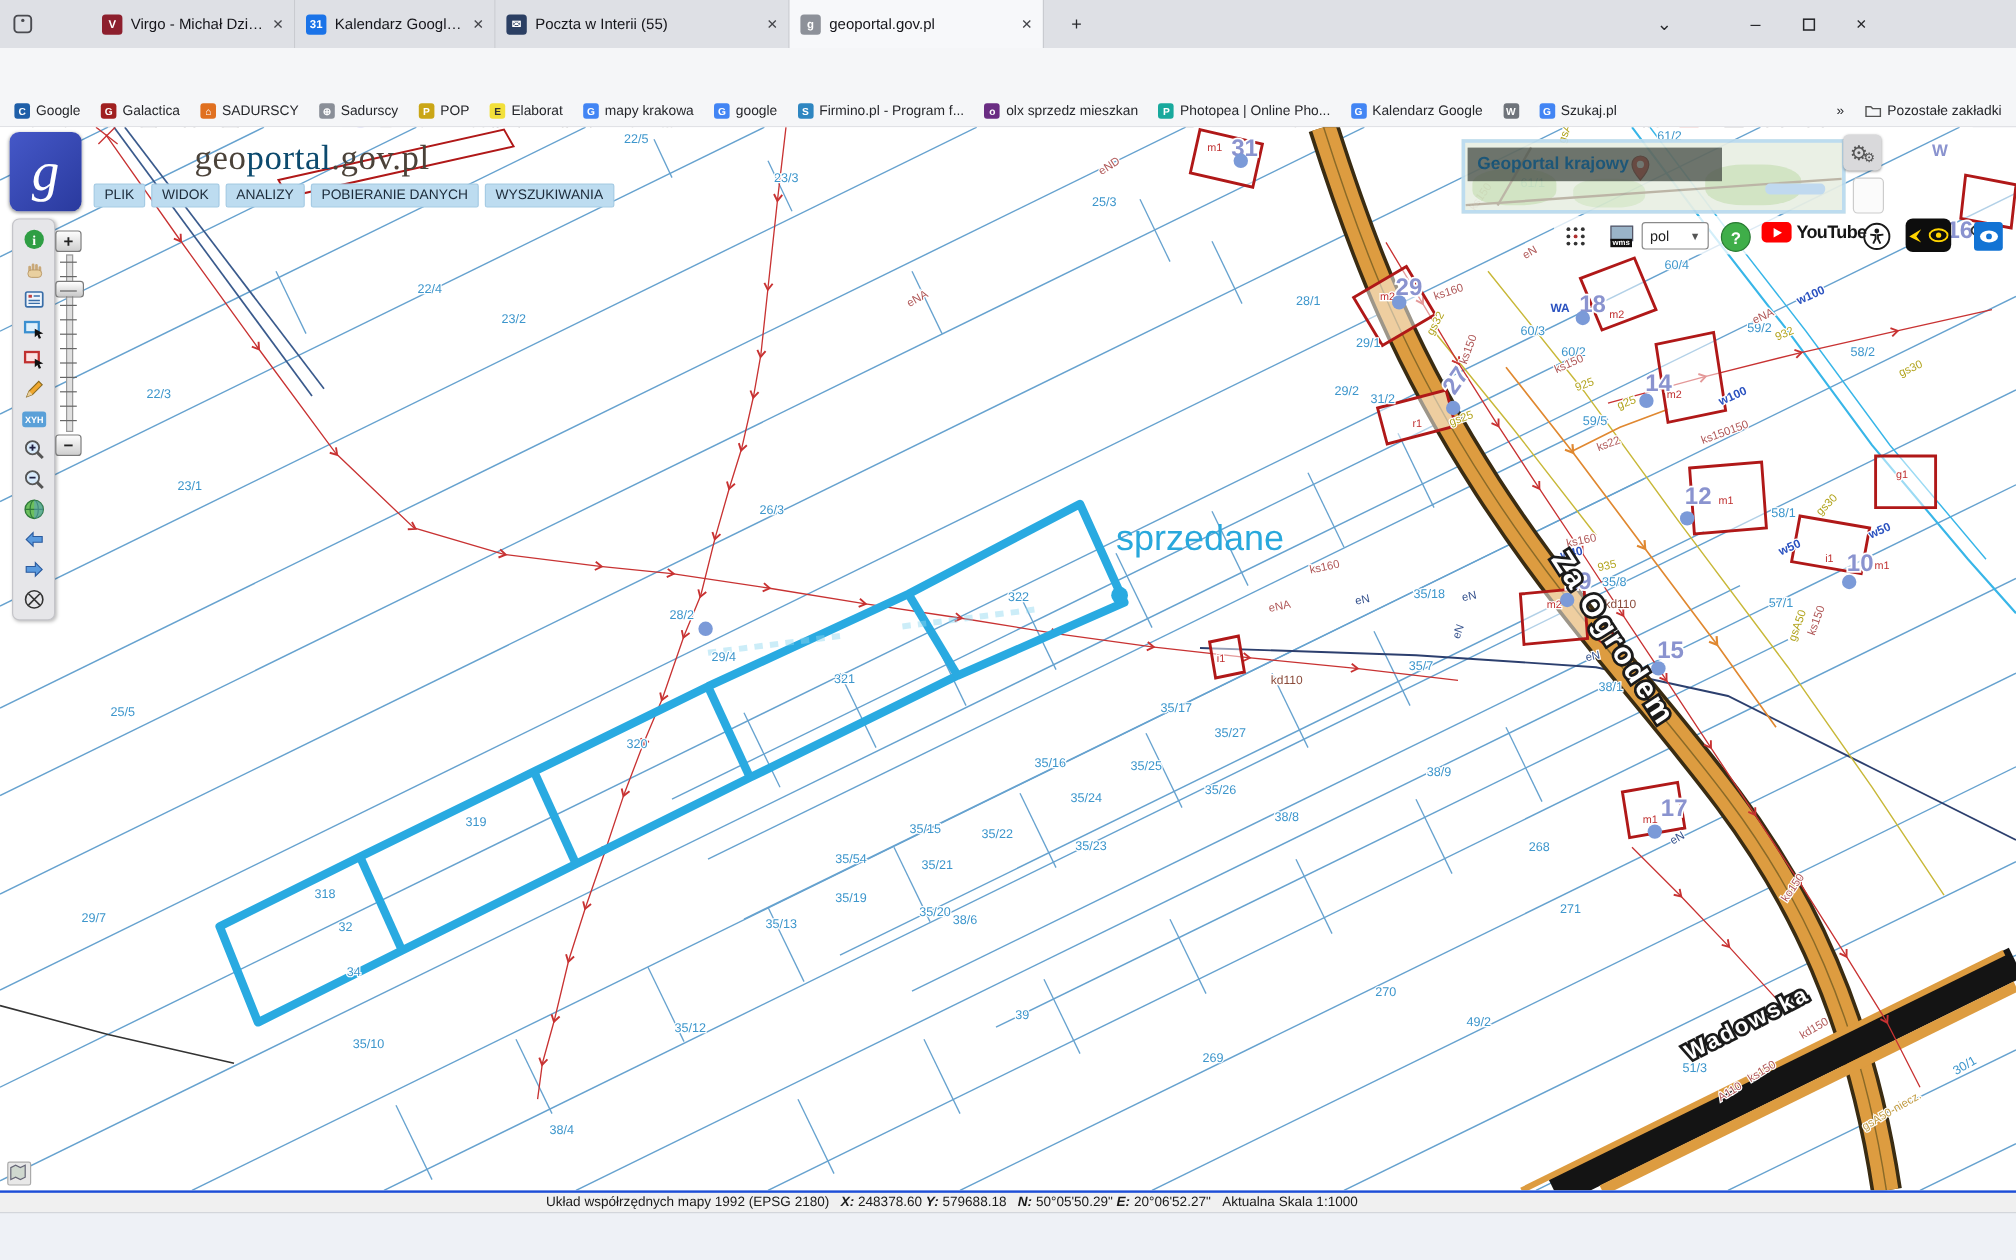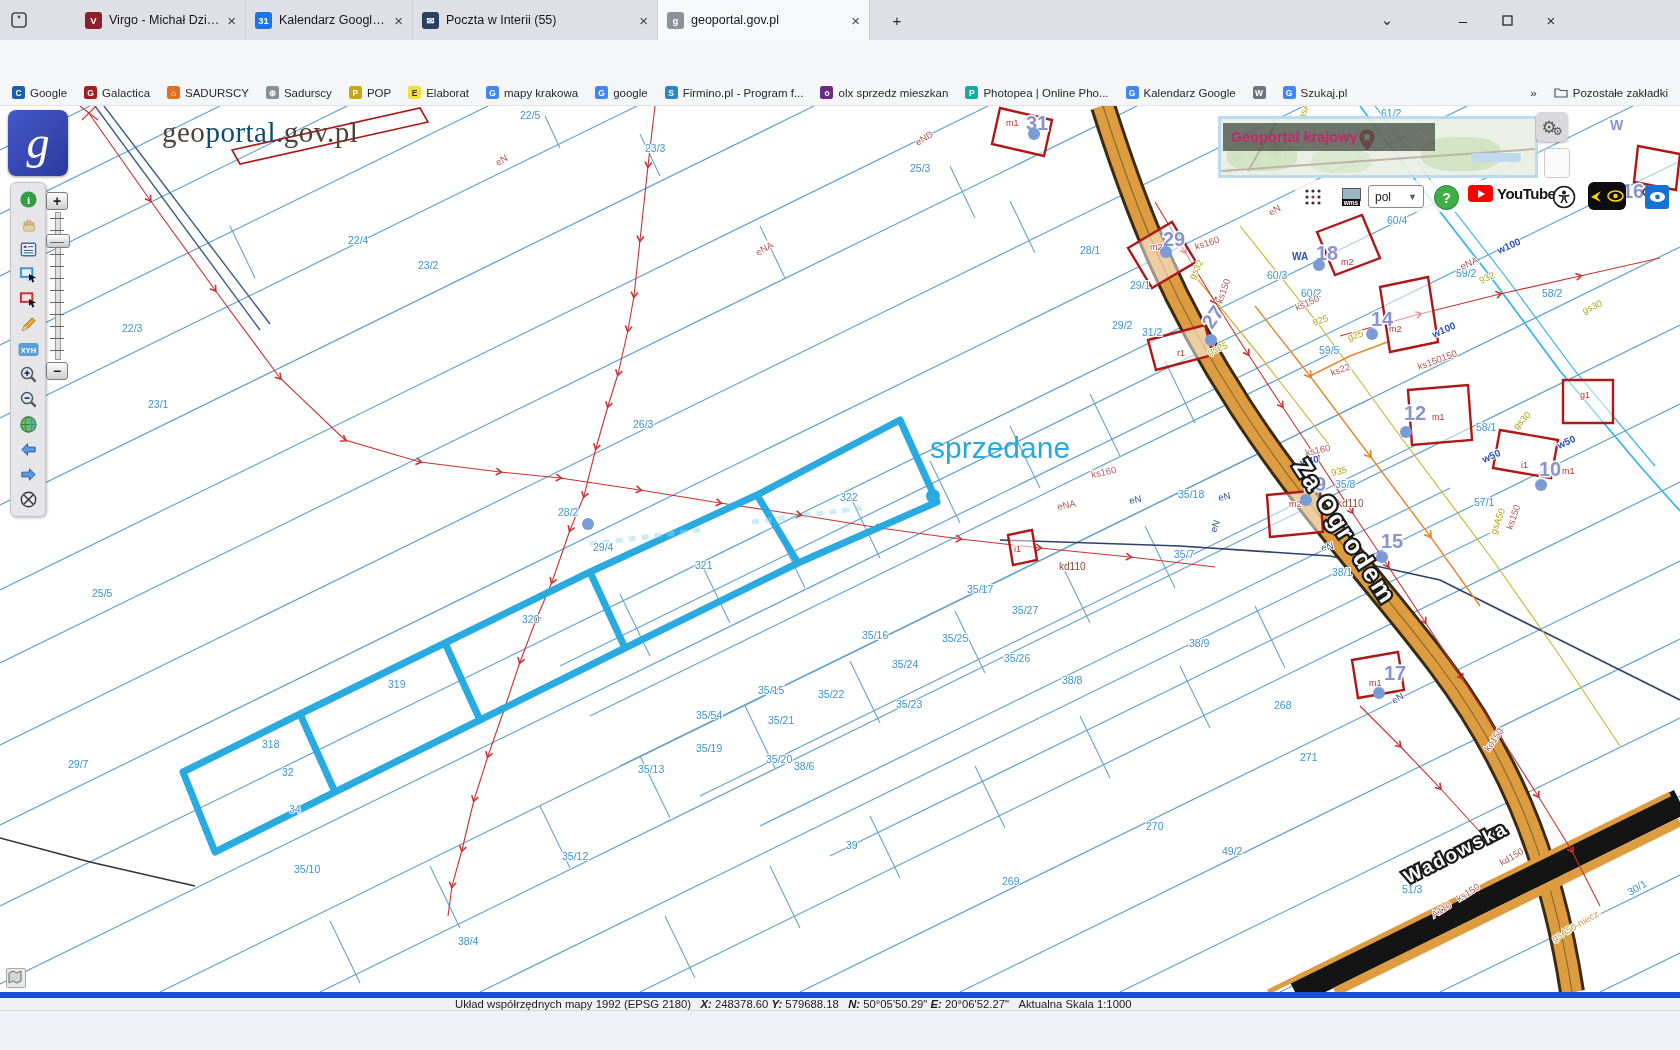--- a/index.html
+++ b/index.html
@@ -43,40 +43,40 @@
   #toolcol{left:10px;top:76px;width:34px;background:#e6e6e9;border:1px solid #c4c4c9;border-radius:6px;
            box-shadow:1px 1px 3px rgba(0,0,0,.25);padding:4px 0;display:flex;flex-direction:column;align-items:center}
   .tool{width:26px;height:25px;display:flex;align-items:center;justify-content:center}
   .sliderbtn{left:46px;width:22px;height:18px;background:linear-gradient(#fdfdfd,#cfcfcf);border:1px solid #7a7a7a;
              border-radius:3px;text-align:center;font-weight:bold;font-size:14px;line-height:16px;color:#222;box-sizing:border-box}
   #slidertrack{left:55px;top:106px;width:4px;height:146px;background:#e0e0e0;border:1px solid #9a9a9a}
   .tick{left:50px;width:14px;height:1px;background:#666}
   #sliderhandle{left:46px;top:128px;width:22px;height:12px;background:linear-gradient(#fff,#c8c8c8);border:1px solid #7a7a7a;border-radius:3px}
   
   #minimap{left:1218px;top:10px;width:314px;height:56px;border:3px solid #b9daee;background:#e9efe4;opacity:.93;overflow:hidden}
-  #mmlabel{left:2px;top:4px;width:212px;height:28px;background:rgba(60,68,60,.78);color:#be185d;font-weight:bold;
+  #mmlabel{left:2px;top:4px;width:212px;height:28px;background:rgba(60,68,60,.78);color:#0c4a6e;font-weight:bold;
            font-size:14.5px;display:flex;align-items:center;padding-left:8px;box-sizing:border-box}
   .blob{border-radius:40%}
   #gearbtn{left:1536px;top:6px;width:32px;height:30px;background:#d9d9db;border-radius:5px;color:#555;
            display:flex;align-items:center;justify-content:center;font-size:17px;box-shadow:0 1px 2px rgba(0,0,0,.3)}
   #whitebtn{left:1544px;top:42px;width:24px;height:28px;background:#fbfbfb;border:1px solid #ccc;border-radius:4px}
   #ctrlstrip{left:1295px;top:74px;width:278px;height:32px;background:rgba(255,255,255,.78)}
   .ctl{top:78px;display:flex;align-items:center;justify-content:center}
   #langsel{left:1368px;top:79px;width:56px;height:23px;background:#fff;border:1px solid #8a8a8a;border-radius:3px;
            font-size:12px;color:#222;display:flex;align-items:center;justify-content:space-between;padding:0 6px;box-sizing:border-box}
   #helpbtn{left:1434px;top:79px;width:23px;height:23px;border-radius:50%;background:#3fae49;border:1px solid #2a7a33;
            color:#fff;font-weight:bold;font-size:14px;display:flex;align-items:center;justify-content:center}
   #ytbtn{left:1468px;top:79px;display:flex;align-items:center;gap:4px}
   #ytmark{width:25px;height:17px;background:#f00;border-radius:4px;display:flex;align-items:center;justify-content:center}
   #ytlabel{font-size:15px;font-weight:bold;color:#161616;letter-spacing:-.5px}
   #darkbtn{left:1588px;top:76px;width:38px;height:28px;background:#0d0d0d;border-radius:6px;display:flex;align-items:center;justify-content:center;gap:4px}
   #bluebtn{left:1645px;top:79px;width:24px;height:24px;background:#1273d4;border-radius:3px;display:flex;align-items:center;justify-content:center}
   #cornerbtn{left:6px;top:862px;width:18px;height:18px;background:#e8e8e8;border:1px solid #aaa;border-radius:2px}
   
-  #statusbar{left:0;top:992px;width:1680px;height:18px;background:#f0f0f0;border-top:6px solid #1d4ed8;
+  #statusbar{left:0;top:992px;width:1680px;height:18px;background:#f0f0f0;border-top:2px solid #1d4ed8;
              font-size:11.3px;color:#1a1a1a;display:flex;align-items:center;padding-left:455px;box-sizing:border-box;white-space:pre}
   #statusbar b{font-weight:normal}#statusbar .it{font-style:italic;font-weight:bold}
   
   #taskbar{left:0;top:1010px;width:1680px;height:40px;background:#eef1f6;border-top:1px solid #d3d6db}
 </style>
 </head>
 <body>
 
 <div id="tabbar" class="abs">
   <div class="abs tbicon">
@@ -551,20 +551,27 @@
       </g>
   <text id="soldLabel" x="930" y="352" font-size="30" fill="#29a8dc" font-family="Liberation Sans, sans-serif">sprzedane</text>
   <g>
     <ellipse cx="1650" cy="86" rx="7" ry="4.5" fill="none" stroke="#333" stroke-width="1.5"></ellipse>
     <circle cx="1650" cy="86" r="2" fill="#333"></circle>
   </g>
 </svg>
 
   <div id="gplogo" class="abs">g</div>
   <div id="brand" class="abs"><span class="b1">geo</span><span class="b2">portal</span><span class="b3">.gov.pl</span></div>
+  <div id="gpmenu" class="abs">
+      <div class="gpbtn">PLIK</div>
+      <div class="gpbtn">WIDOK</div>
+      <div class="gpbtn">ANALIZY</div>
+      <div class="gpbtn">POBIERANIE DANYCH</div>
+      <div class="gpbtn">WYSZUKIWANIA</div>
+    </div>
 
   <div id="toolcol" class="abs">
       <div class="tool">
         <svg width="19" height="19" viewBox="0 0 20 20">
           <circle cx="10" cy="10" r="8.5" fill="#2f9e44"></circle>
           <text x="10" y="14.5" font-size="12" font-weight="bold" fill="#fff" text-anchor="middle" font-family="Liberation Serif,serif">i</text>
         </svg>
       </div>
       <div class="tool">
         <svg width="19" height="19" viewBox="0 0 20 20">

